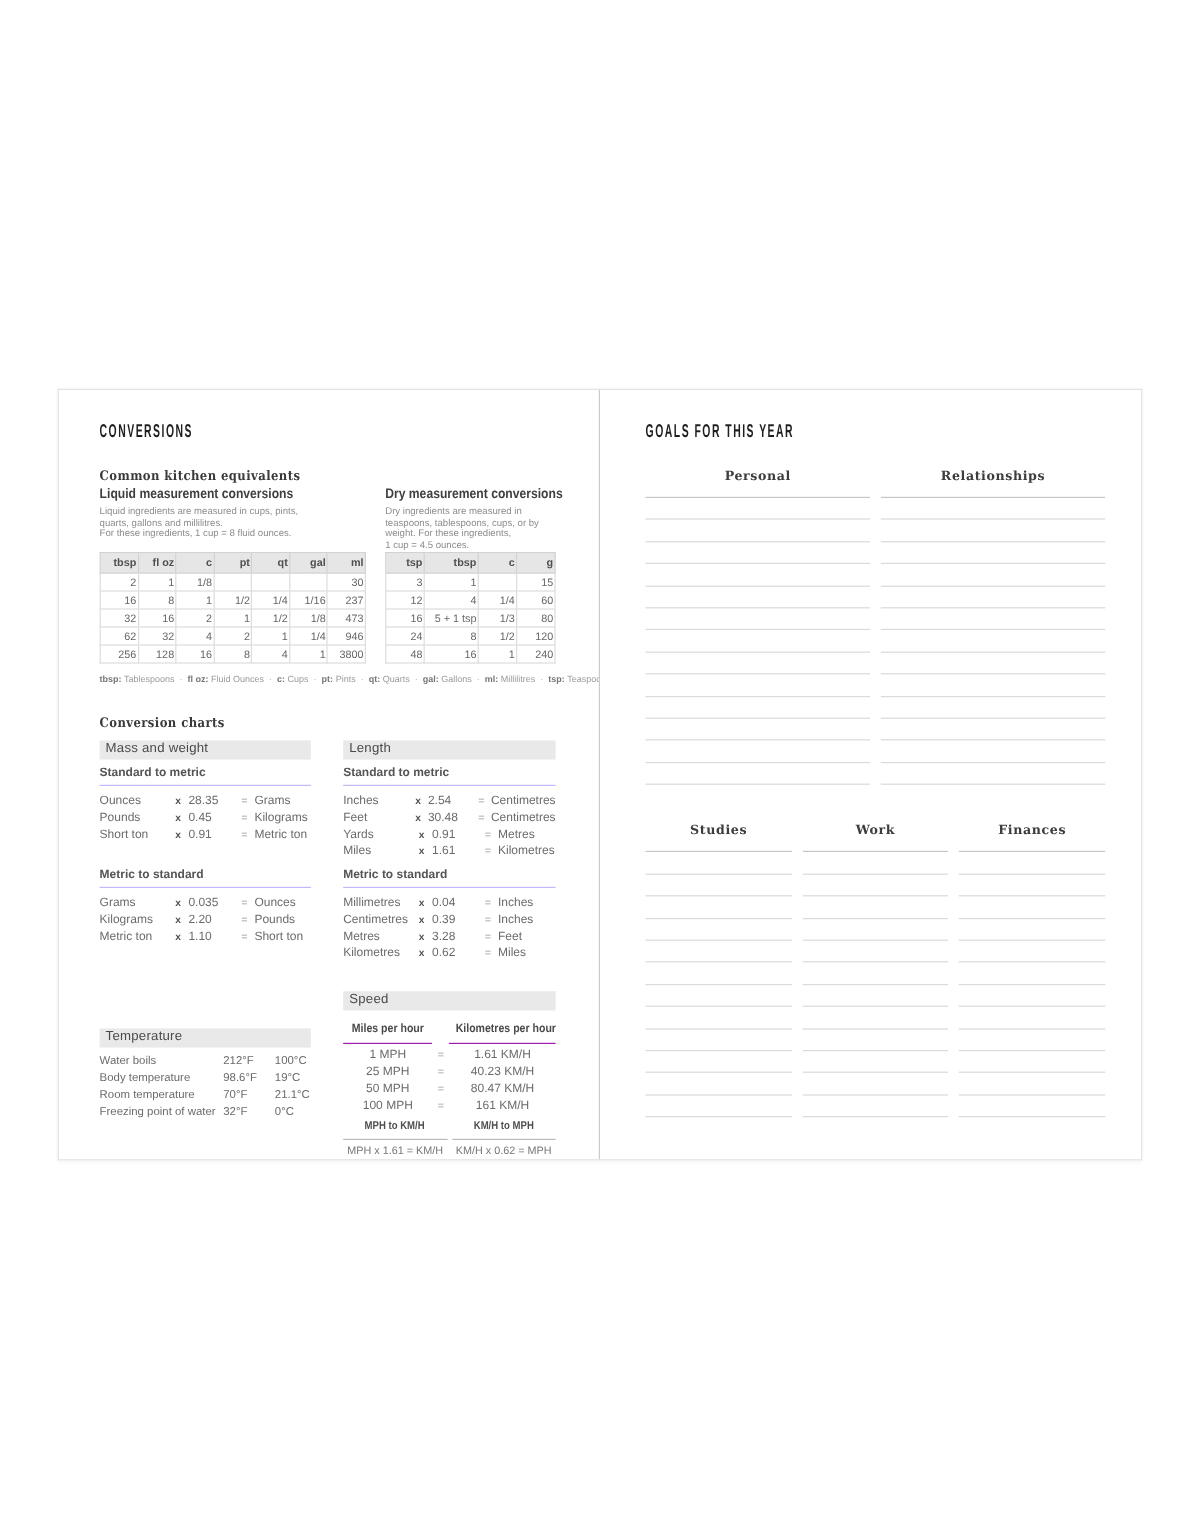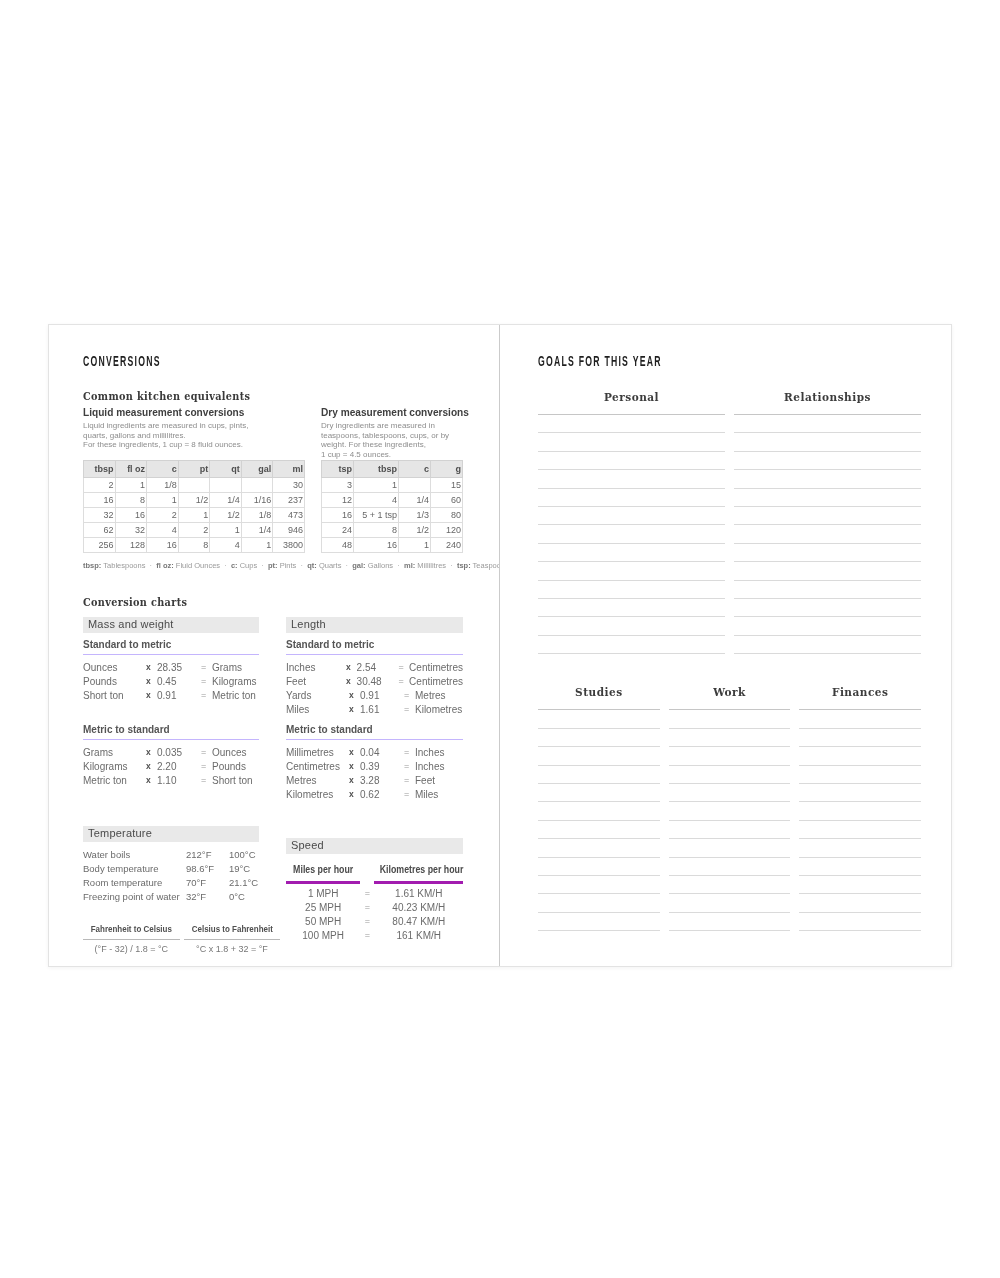--- a/index.html
+++ b/index.html
@@ -66,21 +66,21 @@
   .c-eq { width:11px; font-size:9px; color:#999999; }
   .c-to { flex:1; }
 
   .temp-rows { margin-top:5px; }
   .temp-row { display:flex; align-items:center; height:14px; font-size:9.5px; color:#6b6b6b; }
   .t-label { width:103px; }
   .t-f { width:43px; }
   .t-c { flex:1; }
 
   .speed-head { display:flex; margin-top:5px; }
-  .sp-h { border-bottom:3px solid #a21caf; padding-bottom:4px; text-align:center; }
+  .sp-h { border-bottom:1px solid #a21caf; padding-bottom:4px; text-align:center; }
   .sp-h.l { width:42%; } .sp-gap { width:8%; } .sp-h.r { width:50%; }
   .sp-h .sq { display:inline-block; transform:scale(0.88,1); transform-origin:50% 50%;
     white-space:nowrap; font-size:10px; font-weight:700; color:#4a4a4a; }
   .speed-rows { margin-top:2px; }
   .speed-row { display:flex; align-items:center; height:14px; font-size:10px; color:#6b6b6b; }
   .sr-l { width:42%; text-align:center; }
   .sr-eq { width:8%; text-align:center; font-size:9px; color:#999999; }
   .sr-r { width:50%; text-align:center; }
 
   .formula-pair { display:flex; gap:4px; }
@@ -391,30 +391,20 @@
               <span class="t-label">Room temperature</span>
               <span class="t-f">70°F</span>
               <span class="t-c">21.1°C</span>
             </div>
           <div class="temp-row">
               <span class="t-label">Freezing point of water</span>
               <span class="t-f">32°F</span>
               <span class="t-c">0°C</span>
             </div>
         </div>
-        <div class="formula-pair fp-t">
-          <div class="formula">
-            <div class="f-title"><span class="sq">Fahrenheit to Celsius</span></div>
-            <div class="f-body">(°F - 32) / 1.8 = °C</div>
-          </div>
-          <div class="formula">
-            <div class="f-title"><span class="sq">Celsius to Fahrenheit</span></div>
-            <div class="f-body">°C x 1.8 + 32 = °F</div>
-          </div>
-        </div>
       </div>
       <div class="ccol b">
         <div class="section-bar">Speed</div>
         <div class="speed-head">
           <div class="sp-h l"><span class="sq">Miles per hour</span></div>
           <div class="sp-gap"></div>
           <div class="sp-h r"><span class="sq">Kilometres per hour</span></div>
         </div>
         <div class="speed-rows">
           <div class="speed-row">
@@ -431,20 +421,30 @@
               <span class="sr-l">50 MPH</span>
               <span class="sr-eq">=</span>
               <span class="sr-r">80.47 KM/H</span>
             </div>
           <div class="speed-row">
               <span class="sr-l">100 MPH</span>
               <span class="sr-eq">=</span>
               <span class="sr-r">161 KM/H</span>
             </div>
         </div>
+        <div class="formula-pair fp-s">
+          <div class="formula">
+            <div class="f-title"><span class="sq">MPH to KM/H</span></div>
+            <div class="f-body">MPH x 1.61 = KM/H</div>
+          </div>
+          <div class="formula">
+            <div class="f-title"><span class="sq">KM/H to MPH</span></div>
+            <div class="f-body">KM/H x 0.62 = MPH</div>
+          </div>
+        </div>
       </div>
     </div>
   </div>
 
   <div class="page right">
     <div class="page-title">GOALS FOR THIS YEAR</div>
 
     <div class="goals-grid g1">
       <div class="goal-col">
         <div class="goal-heading">Personal</div>

